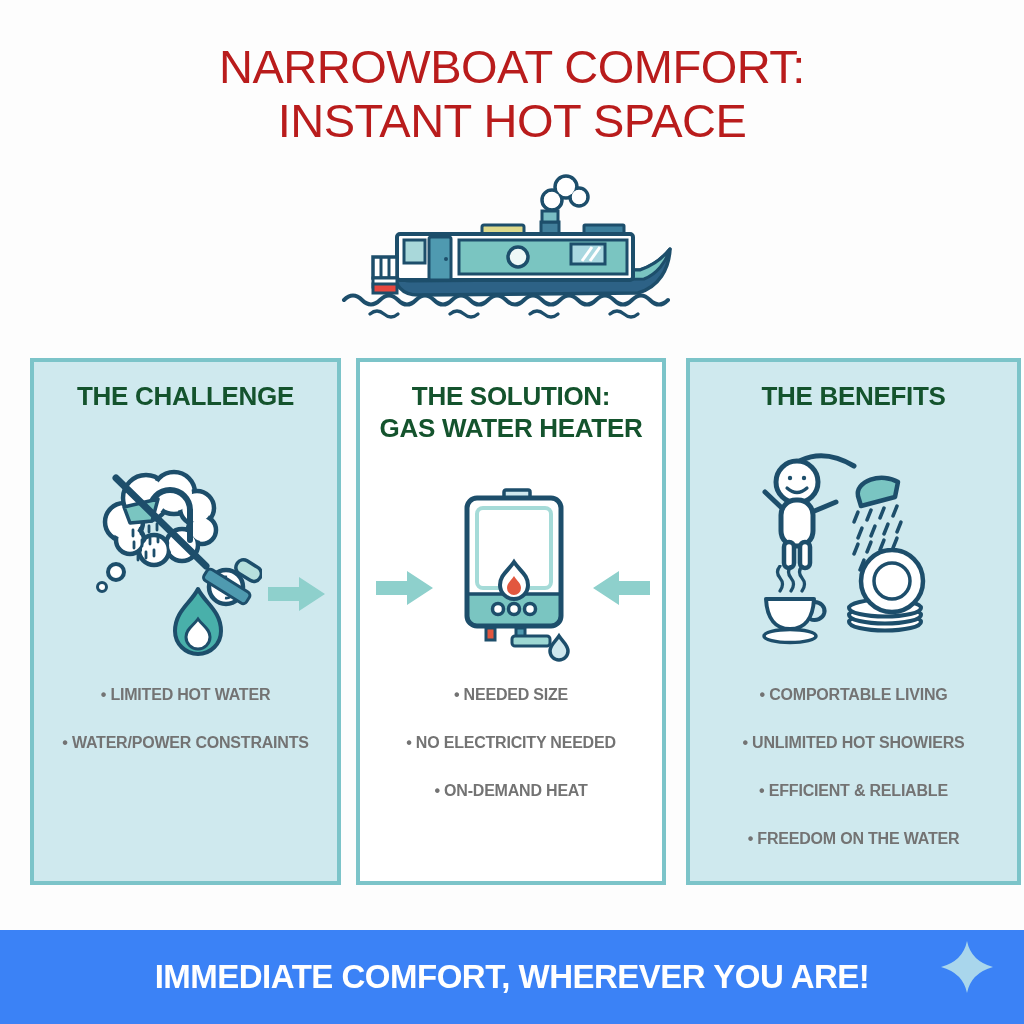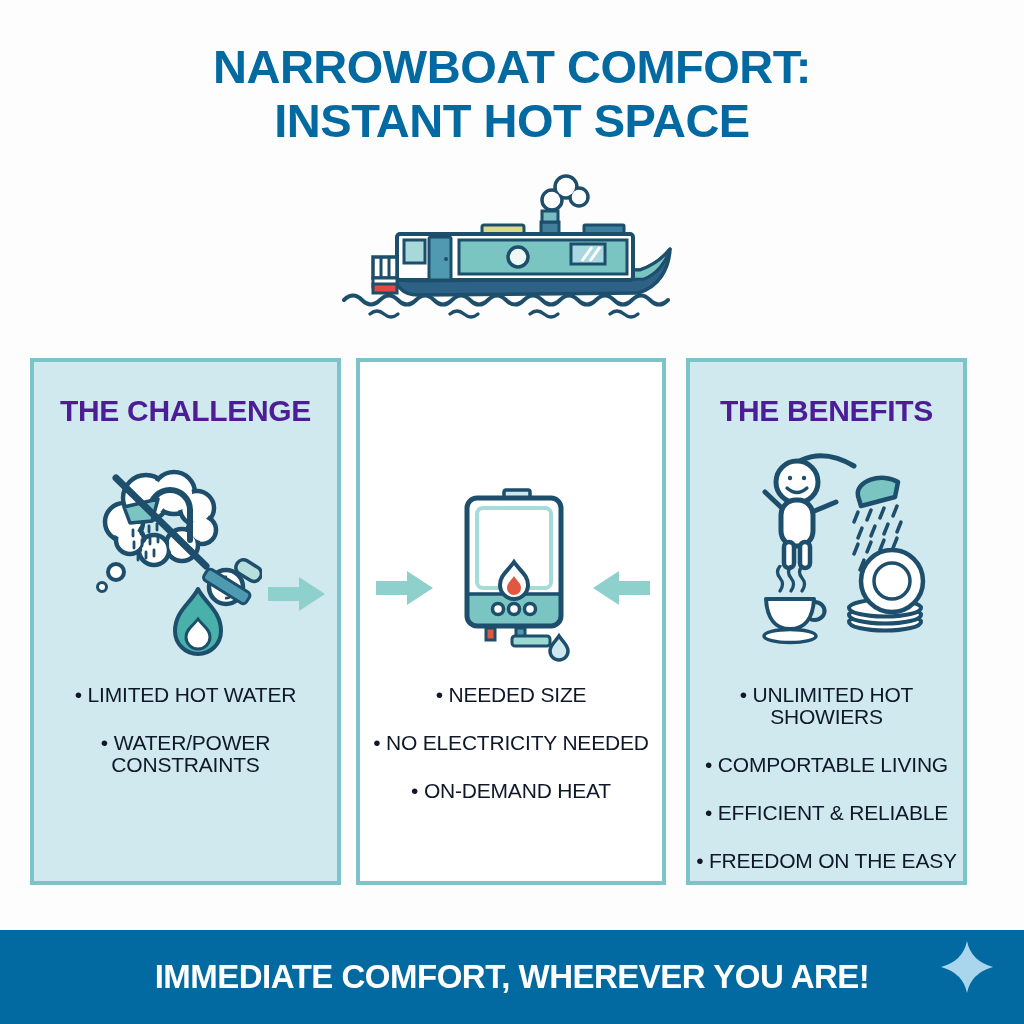--- a/index.html
+++ b/index.html
@@ -3,62 +3,62 @@
 <meta charset="utf-8">
 <style>
   html,body { margin:0; padding:0; background:#e9e9e9; }
   #page {
     position:relative; width:1024px; height:1024px; margin:0 auto;
     background:#fdfdfd; font-family:"Liberation Sans", sans-serif;
     overflow:hidden;
   }
   .title {
     position:absolute; top:40px; left:0; width:100%; margin:0;
-    text-align:center; color:#0369a1; font-weight:bold;
+    text-align:center; color:#b91c1c; font-weight:normal;
     font-size:47px; line-height:54px; letter-spacing:-0.5px;
   }
   .boat { position:absolute; left:330px; top:170px; }
 
   .panel {
     position:absolute; top:358px; height:527px;
     border:4px solid #7cc4c9; box-sizing:border-box;
   }
   .p1 { left:30px;  width:311px; background:#cfe9ee; }
   .p2 { left:356px; width:310px; background:#ffffff; }
-  .p3 { left:686px; width:281px; background:#cfe9ee; }
+  .p3 { left:686px; width:335px; background:#cfe9ee; }
 
   .panel h2 {
-    margin:33px 6px 0; text-align:center;
-    font-size:30px; line-height:32px; color:#4c1d95; letter-spacing:-0.3px;
+    margin:18px 6px 0; text-align:center;
+    font-size:26px; line-height:32px; color:#14532d; letter-spacing:-0.3px;
   }
   .bullets {
     position:absolute; left:0; right:0; top:322px;
     list-style:none; margin:0; padding:0; text-align:center;
   }
   .bullets li {
-    font-weight:normal; font-size:21px; line-height:22px; color:#0f172a;
+    font-weight:bold; font-size:16px; line-height:22px; color:#737373;
     margin:0 4px 26px; letter-spacing:-0.2px;
   }
   .bullets li::before { content:"\2022\00a0"; }
 
   .abs { position:absolute; }
   .icon-bubble { left:60px;  top:98px;  }
   .icon-valve  { left:168px; top:190px; }
   .icon-flame  { left:133px; top:223px; }
   .arrow-p1    { left:234px; top:214px; }
   .arrow-p2l   { left:16px;  top:208px; }
   .arrow-p2r   { left:232px; top:208px; }
   .icon-heater { left:98px;  top:126px; }
   .icon-person { left:64px;  top:88px;  }
   .icon-cup    { left:68px;  top:203px; }
   .icon-plates { left:153px; top:186px; }
 
   .banner {
     position:absolute; left:0; top:930px; width:1024px; height:94px;
-    background:#0369a1;
+    background:#3b82f6;
   }
   .banner .txt {
     position:absolute; top:0; left:0; width:100%; margin:0;
     line-height:94px; text-align:center; color:#ffffff;
     font-weight:bold; font-size:33px; letter-spacing:-0.5px;
   }
   .banner .spark { position:absolute; left:941px; top:11px; }
 </style>
 </head>
 <body>
@@ -181,20 +181,24 @@
       <polygon points="0,11 31,11 31,1 57,18 31,35 31,25 0,25" fill="#8ed0cc"></polygon>
     </svg>
 
     <ul class="bullets">
       <li>LIMITED HOT WATER</li>
       <li>WATER/POWER CONSTRAINTS</li>
     </ul>
   </section>
 
   <section class="panel p2">
+    <h2>
+      <span>THE SOLUTION:</span><br>
+      <span>GAS WATER HEATER</span>
+    </h2>
 
     <svg class="abs arrow-p2l" width="58" height="36" viewBox="0 0 58 36">
       <polygon points="0,11 31,11 31,1 57,18 31,35 31,25 0,25" fill="#8ed0cc"></polygon>
     </svg>
     <svg class="abs arrow-p2r" width="58" height="36" viewBox="0 0 58 36">
       <polygon points="58,11 27,11 27,1 1,18 27,35 27,25 58,25" fill="#8ed0cc"></polygon>
     </svg>
 
     <svg class="abs icon-heater" width="120" height="180" viewBox="0 0 120 180">
       <rect x="46" y="2" width="26" height="10" rx="2" fill="#cfe8ee" stroke="#1d4e6b" stroke-width="3.5"></rect>
@@ -271,24 +275,24 @@
 
     <svg class="abs icon-plates" width="92" height="92" viewBox="0 0 92 92">
       <ellipse cx="42" cy="74" rx="36" ry="8.5" fill="#ffffff" stroke="#1d4e6b" stroke-width="4"></ellipse>
       <ellipse cx="42" cy="67" rx="36" ry="8.5" fill="#ffffff" stroke="#1d4e6b" stroke-width="4"></ellipse>
       <ellipse cx="42" cy="60" rx="36" ry="8.5" fill="#ffffff" stroke="#1d4e6b" stroke-width="4"></ellipse>
       <circle cx="49" cy="33" r="31" fill="#ffffff" stroke="#1d4e6b" stroke-width="4.5"></circle>
       <circle cx="49" cy="33" r="18" fill="none" stroke="#1d4e6b" stroke-width="3.5"></circle>
     </svg>
 
     <ul class="bullets">
+      <li>COMPORTABLE LIVING</li>
       <li>UNLIMITED HOT SHOWIERS</li>
-      <li>COMPORTABLE LIVING</li>
       <li>EFFICIENT &amp; RELIABLE</li>
-      <li>FREEDOM ON THE EASY</li>
+      <li>FREEDOM ON THE WATER</li>
     </ul>
   </section>
 
   <footer class="banner">
     <p class="txt">IMMEDIATE COMFORT, WHEREVER YOU ARE!</p>
     <svg class="spark" width="52" height="52" viewBox="0 0 52 52">
       <path d="M26,0 Q30,20 52,26 Q30,32 26,52 Q22,32 0,26 Q22,20 26,0 Z" fill="#a9d6ec"></path>
     </svg>
   </footer>
 

